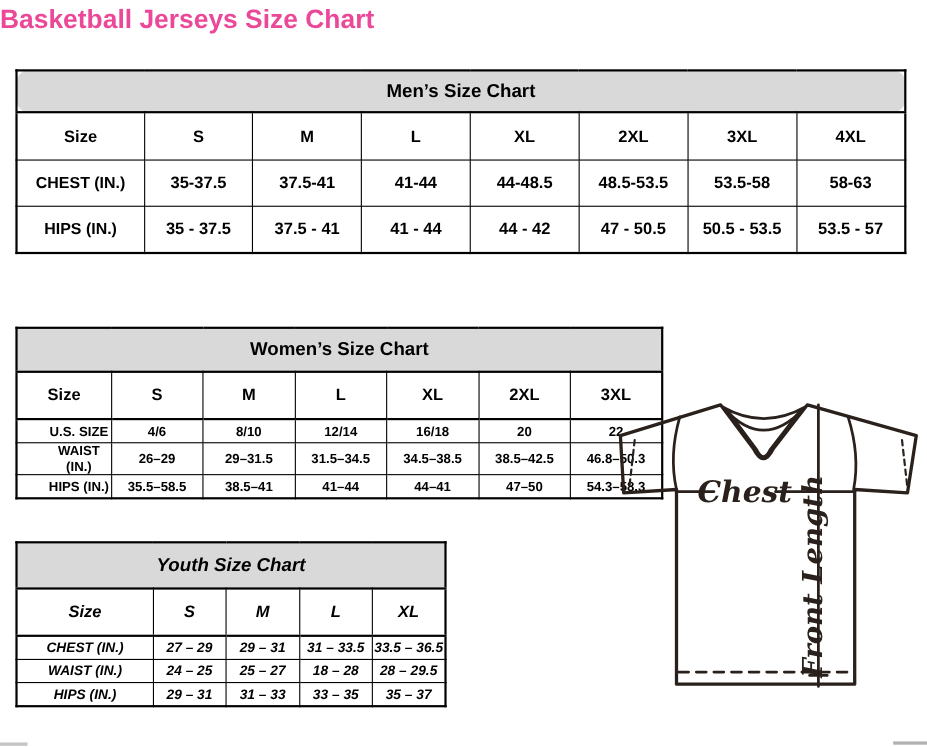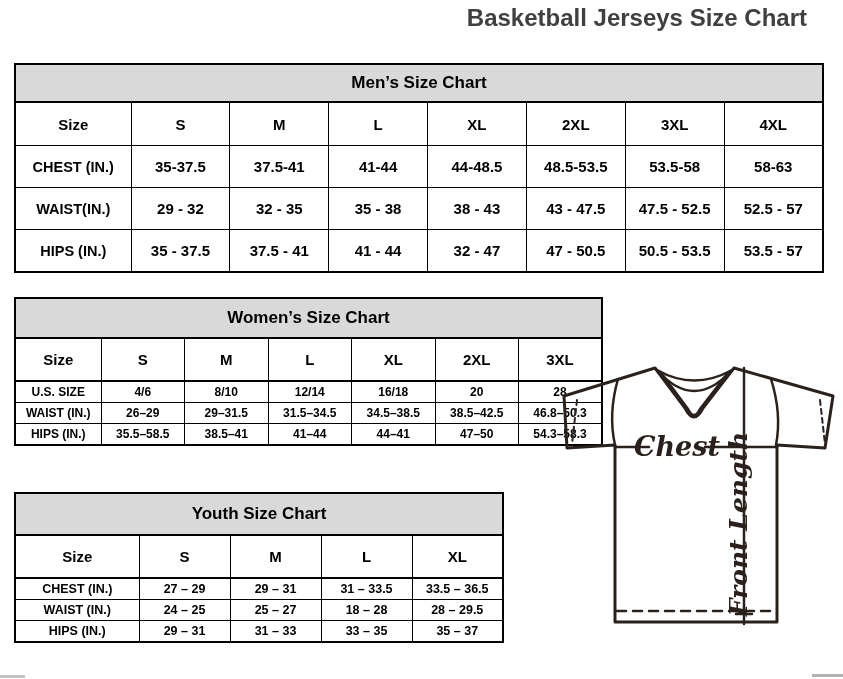--- a/index.html
+++ b/index.html
@@ -1,36 +1,36 @@
 <!DOCTYPE html>
 <html><head>
 <meta charset="utf-8">
 <style>
   html,body{margin:0;padding:0;background:#fff;}
   .screen{position:relative;width:843px;height:679px;background:#ffffff;overflow:hidden;
           font-family:"Liberation Sans",sans-serif;color:#000;}
-  .page-title{position:absolute;top:4px;left:0;width:807px;margin:0;text-align:right;
-              font-size:24px;font-weight:bold;color:#404040;}
+  .page-title{position:absolute;top:4px;left:0;width:807px;margin:0;text-align:left;
+              font-size:24px;font-weight:bold;color:#ec4899;}
   .size-table{position:absolute;border-collapse:collapse;table-layout:fixed;background:#fff;
               font-weight:bold;color:#000;text-align:center;border:2px solid #000;}
   .size-table td{border:1px solid #000;padding:0;vertical-align:middle;}
   .title-cell{background:#d9d9d9;border-bottom-width:2px !important;font-size:17px;}
   .mens{left:14px;top:63px;width:810px;font-size:15px;}
   .mens col:first-child{width:116px;}
-  .mens .title-cell{height:36px;}
+  .mens .title-cell{height:36px;border-radius:11px;}
   .mens .cols-row td{height:42px;}
   .mens .data-row td{height:41px;}
   .mens .row-label{font-size:14.5px;}
   .womens{left:14px;top:297px;width:589px;font-size:15px;}
   .womens col:first-child{width:86px;}
   .womens .title-cell{height:38px;}
   .womens .cols-row td{height:41px;border-bottom-width:2px;}
   .womens .data-row td{height:20px;font-size:12px;}
-  .womens .row-label{font-size:11.5px;}
-  .youth{left:14px;top:492px;width:490px;font-size:15px;}
+  .womens .row-label{font-size:11.5px;padding-left:27px;}
+  .youth{left:14px;top:492px;width:392px;font-size:15px;font-style:italic;}
   .youth col:first-child{width:124px;}
   .youth .title-cell{height:40px;}
   .youth .cols-row td{height:41px;border-bottom-width:2px;}
   .youth .data-row td{height:20px;font-size:12.5px;}
   .youth .row-label{font-size:12px;}
   .jersey-svg{position:absolute;left:558px;top:358px;}
   .measure-label{font-family:"DejaVu Serif",serif;font-weight:bold;font-style:italic;}
   .scroll-frag{position:absolute;height:3px;}
   .scroll-frag.left{left:0;top:675px;width:25px;background:#c4c4c4;}
   .scroll-frag.right{left:812px;top:674px;width:31px;background:#b2b2b2;}
@@ -71,35 +71,25 @@
           <td class="row-label">CHEST (IN.)</td>
           <td>35-37.5</td>
           <td>37.5-41</td>
           <td>41-44</td>
           <td>44-48.5</td>
           <td>48.5-53.5</td>
           <td>53.5-58</td>
           <td>58-63</td>
         </tr>
         <tr class="data-row">
-          <td class="row-label">WAIST(IN.)</td>
-          <td>29 - 32</td>
-          <td>32 - 35</td>
-          <td>35 - 38</td>
-          <td>38 - 43</td>
-          <td>43 - 47.5</td>
-          <td>47.5 - 52.5</td>
-          <td>52.5 - 57</td>
-        </tr>
-        <tr class="data-row">
           <td class="row-label">HIPS (IN.)</td>
           <td>35 - 37.5</td>
           <td>37.5 - 41</td>
           <td>41 - 44</td>
-          <td>32 - 47</td>
+          <td>44 - 42</td>
           <td>47 - 50.5</td>
           <td>50.5 - 53.5</td>
           <td>53.5 - 57</td>
         </tr>
       </tbody>
     </table>
 
   <table class="size-table womens">
       <colgroup>
         <col>
@@ -123,21 +113,21 @@
           <td>2XL</td>
           <td>3XL</td>
         </tr>
         <tr class="data-row">
           <td class="row-label">U.S. SIZE</td>
           <td>4/6</td>
           <td>8/10</td>
           <td>12/14</td>
           <td>16/18</td>
           <td>20</td>
-          <td>28</td>
+          <td>22</td>
         </tr>
         <tr class="data-row">
           <td class="row-label">WAIST (IN.)</td>
           <td>26–29</td>
           <td>29–31.5</td>
           <td>31.5–34.5</td>
           <td>34.5–38.5</td>
           <td>38.5–42.5</td>
           <td>46.8–50.3</td>
         </tr>

